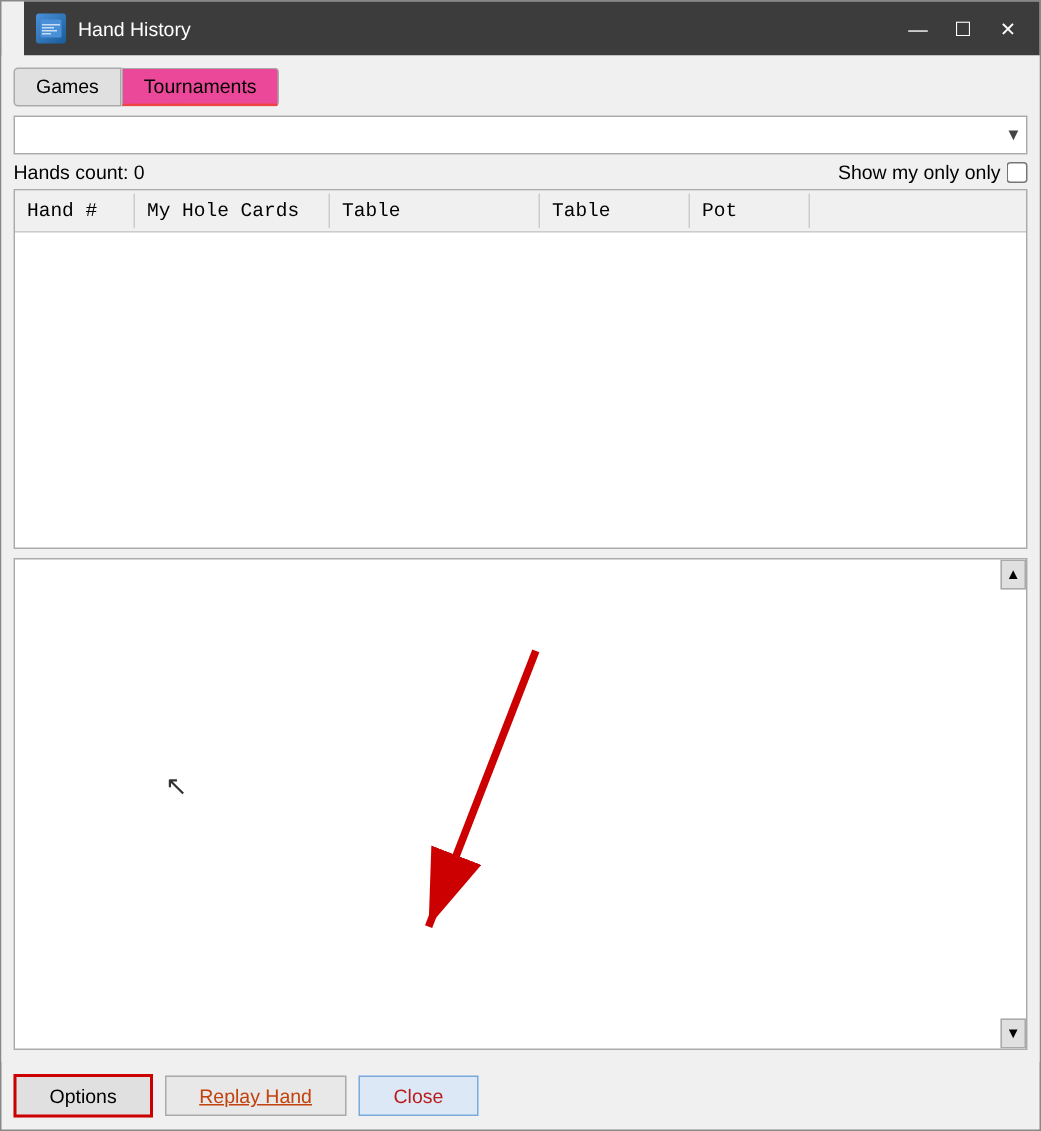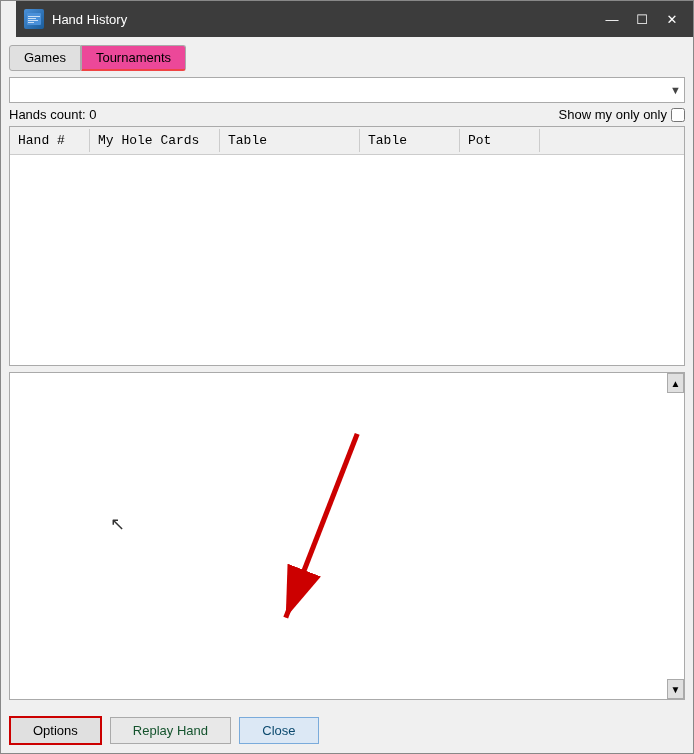--- a/index.html
+++ b/index.html
@@ -243,26 +243,27 @@
       cursor: pointer;
       min-width: 80px;
     }
     .btn.highlighted {
       border: 2px solid #cc0000;
       background: #e0e0e0;
     }
     .btn.blue {
       background: #dce8f5;
       border: 1px solid #7aabdb;
-      color: #0c4a6e;
+      color: #b91c1c;
     }
     .btn.disabled {
-      color: #14532d;
+      color: #c2410c;
       cursor: default;
       background: #e8e8e8;
+      text-decoration: underline;
     }
     svg.arrow {
       position: absolute;
       top: 0;
       left: 0;
       width: 100%;
       height: 100%;
       pointer-events: none;
     }
   </style>

